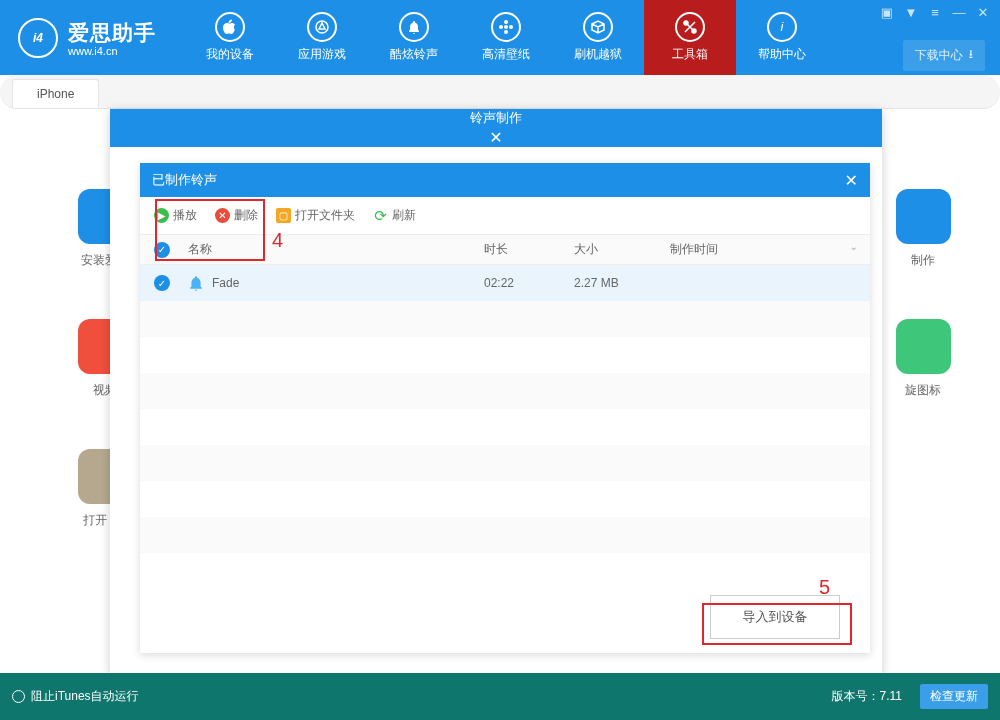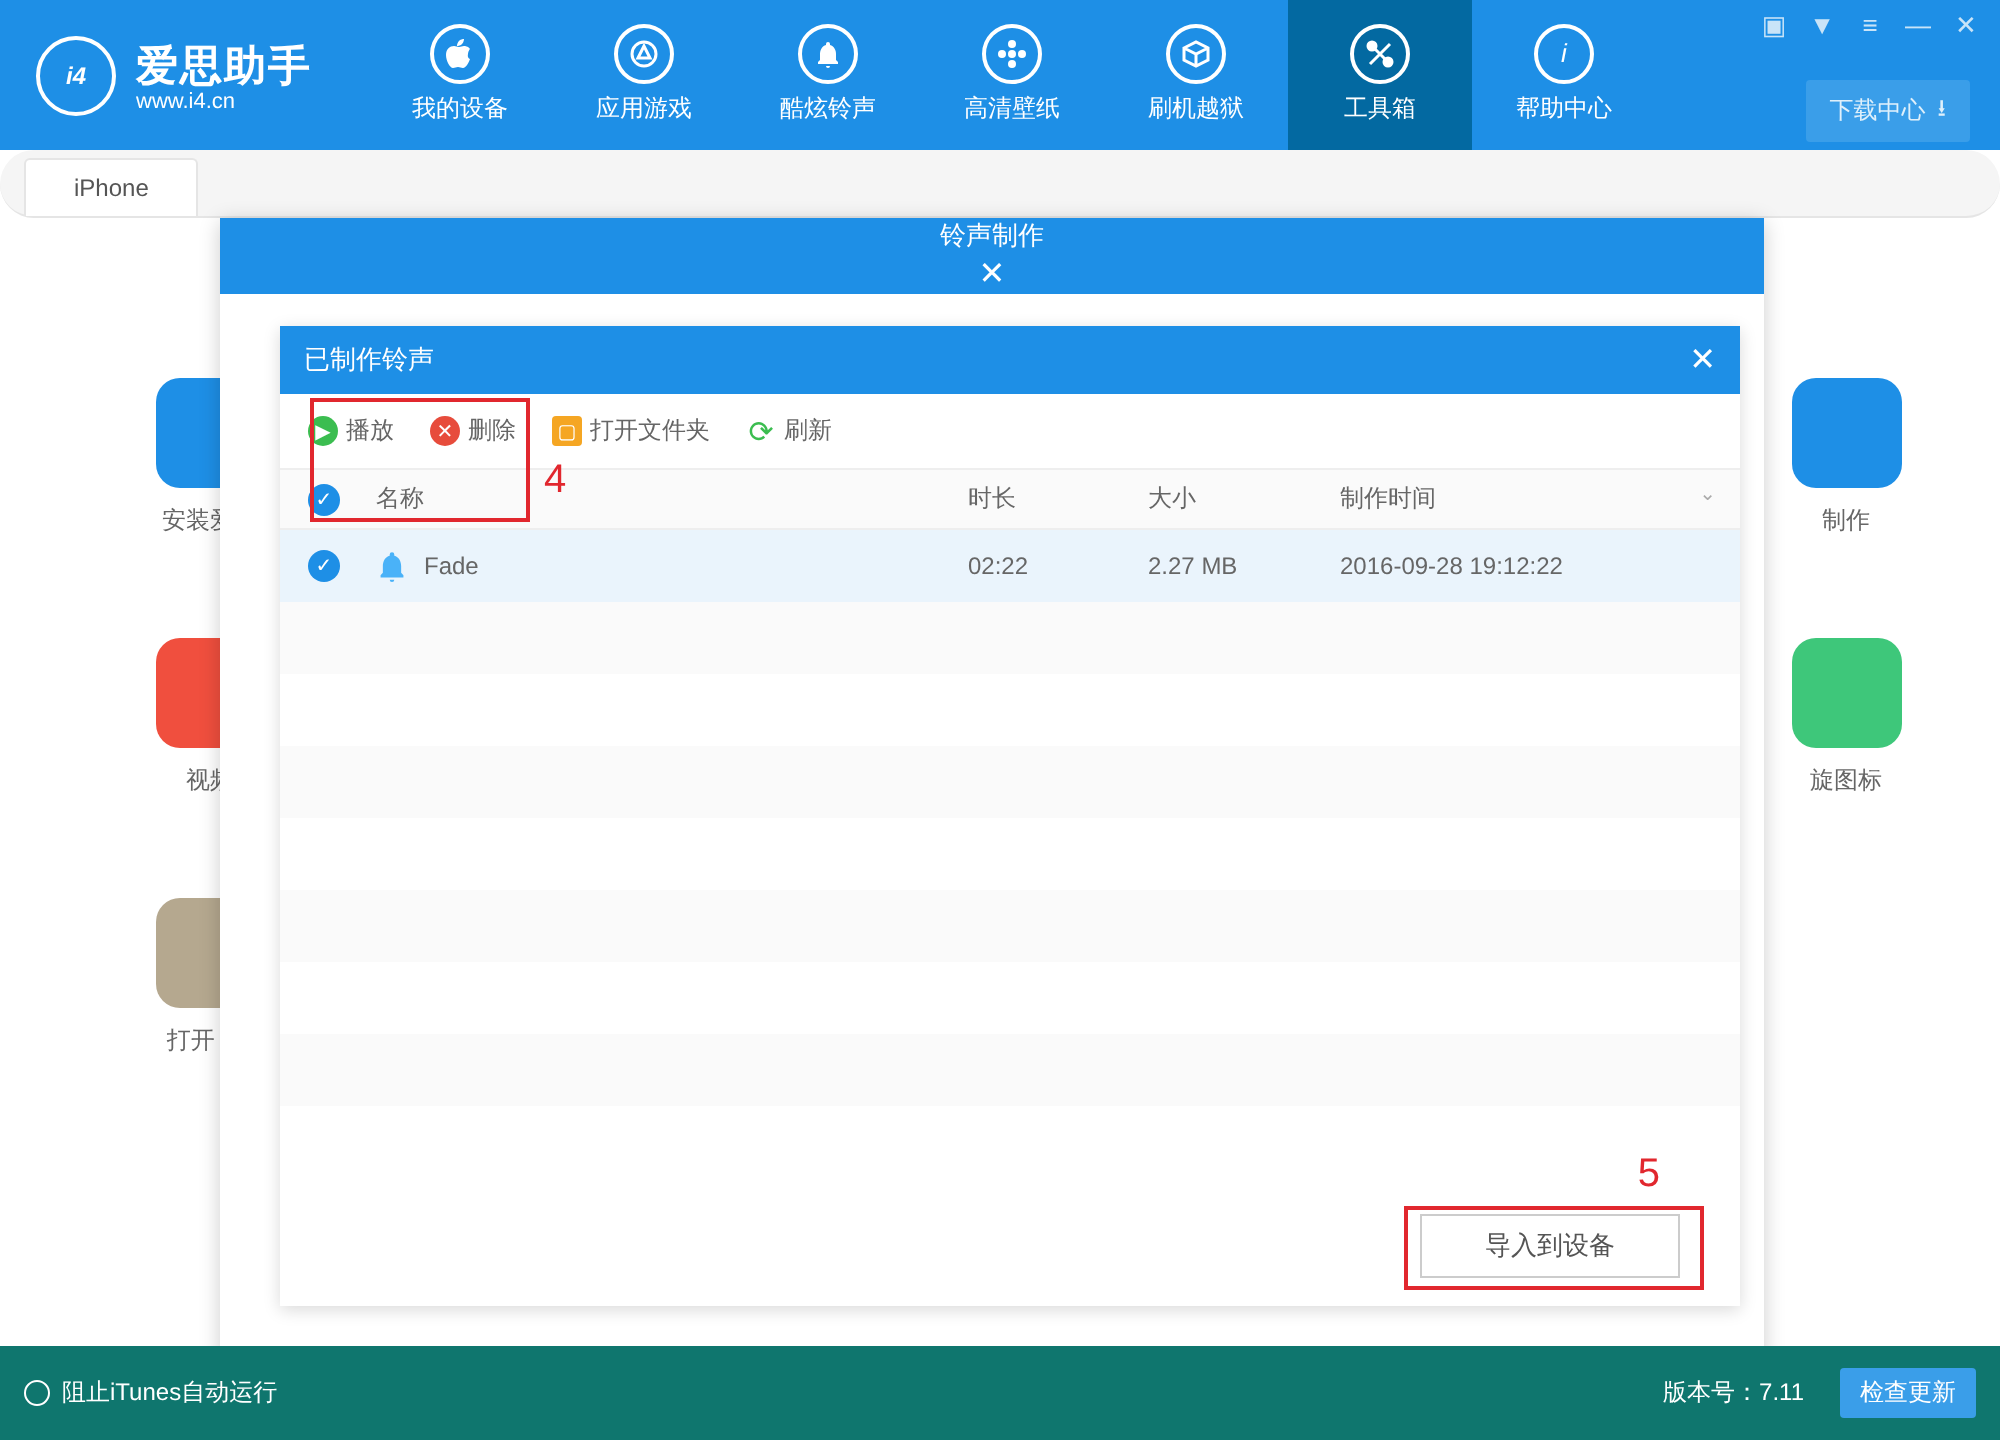--- a/index.html
+++ b/index.html
@@ -7,21 +7,21 @@
 
 
 .header { height: 75px; background: #1e8fe6; display: flex; align-items: center; position: relative; }
 .logo-area { display: flex; align-items: center; padding: 0 18px; }
 .logo-icon { width: 40px; height: 40px; border: 2px solid #fff; border-radius: 50%; display: flex; align-items: center; justify-content: center; color: #fff; font-weight: bold; font-size: 12px; font-style: italic; }
 .logo-text { color: #fff; margin-left: 10px; }
 .logo-text .cn { font-size: 21px; font-weight: bold; letter-spacing: 1px; }
 .logo-text .en { font-size: 11px; margin-top: -2px; }
 .nav { display: flex; height: 100%; margin-left: 10px; }
 .nav-item { width: 92px; height: 100%; display: flex; flex-direction: column; align-items: center; justify-content: center; color: #fff; cursor: pointer; }
-.nav-item.active { background: #0369a1; }
+.nav-item.active { background: #b91c1c; }
 .nav-icon { width: 30px; height: 30px; border: 2px solid #fff; border-radius: 50%; display: flex; align-items: center; justify-content: center; margin-bottom: 4px; }
 .nav-label { font-size: 12px; }
 .top-right { position: absolute; top: 6px; right: 10px; display: flex; gap: 10px; align-items: center; }
 .top-right .icon-btn { width: 14px; height: 14px; color: #c9e4f8; cursor: pointer; font-size: 13px; line-height: 14px; text-align: center; }
 .download-center { position: absolute; top: 40px; right: 15px; background: #3a9ee9; color: #dff0fb; font-size: 12px; padding: 5px 12px; border-radius: 2px; cursor: pointer; display: flex; align-items: center; gap: 6px; }
 
 
 .tab-bar { height: 34px; background: #f5f5f5; border-bottom: 1px solid #e5e5e5; display: flex; align-items: flex-end; padding-left: 12px; border-radius: 17px; }
 .tab { padding: 7px 24px; background: #fff; border: 1px solid #e5e5e5; border-bottom: none; font-size: 12px; color: #555; border-radius: 3px 3px 0 0; }
 
@@ -58,21 +58,21 @@
 
 .striped { height: 36px; }
 .striped:nth-child(odd){ background: #fafafa; }
 .striped:nth-child(even){ background: #fff; }
 
 .checkbox-c { width: 16px; height: 16px; border-radius: 50%; background: #1e8fe6; display: inline-flex; align-items: center; justify-content: center; color: #fff; font-size: 10px; }
 
 .annot { position: absolute; border: 2px solid #e1272e; pointer-events: none; }
 .annot-num { position: absolute; color: #e1272e; font-size: 20px; font-weight: normal; font-family: Arial; }
 
-.import-btn { position: absolute; bottom: 14px; right: 30px; width: 130px; height: 32px; border: 1px solid #ccc; background: #fff; font-size: 13px; color: #555; display: flex; align-items: center; justify-content: center; cursor: pointer; }
+.import-btn { position: absolute; bottom: 14px; right: 30px; width: 130px; height: 44px; border: 1px solid #ccc; background: #fff; font-size: 13px; color: #555; display: flex; align-items: center; justify-content: center; cursor: pointer; }
 
 
 .footer { position: absolute; bottom: 0; left: 0; right: 0; height: 47px; background: #0f766e; color: #fff; display: flex; align-items: center; justify-content: space-between; padding: 0 12px; font-size: 12px; }
 .footer-left { display: flex; align-items: center; gap: 6px; }
 .circle-o { width: 13px; height: 13px; border: 1.5px solid #fff; border-radius: 50%; }
 .footer-right { display: flex; align-items: center; gap: 18px; }
 .check-upd { background: #3a9ee9; padding: 4px 10px; border-radius: 2px; cursor: pointer; }
 
 svg { display: block; }
 </style>
@@ -238,21 +238,20 @@
             <span class="checkbox-c">✓</span>
           </div>
         <div class="col-name" style="display:flex;align-items:center">
           <svg class="bell-icon" viewBox="0 0 14 14" fill="#4ab2f8">
               <path d="M7 1a1 1 0 011 1v.5C10 3 11 5 11 7v3l1 1v1H2v-1l1-1V7c0-2 1-4 3-4.5V2a1 1 0 011-1zM6 13a1 1 0 002 0z"></path>
             </svg>
           <span>Fade</span>
         </div>
         <div class="col-dur">02:22</div>
         <div class="col-size">2.27 MB</div>
-        <div class="col-time">2016-09-28 19:12:22</div>
       </div>
       <div class="striped"></div>
         <div class="striped"></div>
         <div class="striped"></div>
       <div class="striped"></div>
         <div class="striped"></div>
         <div class="striped"></div>
       <div class="striped"></div>
         <div class="striped"></div>
     </div>

